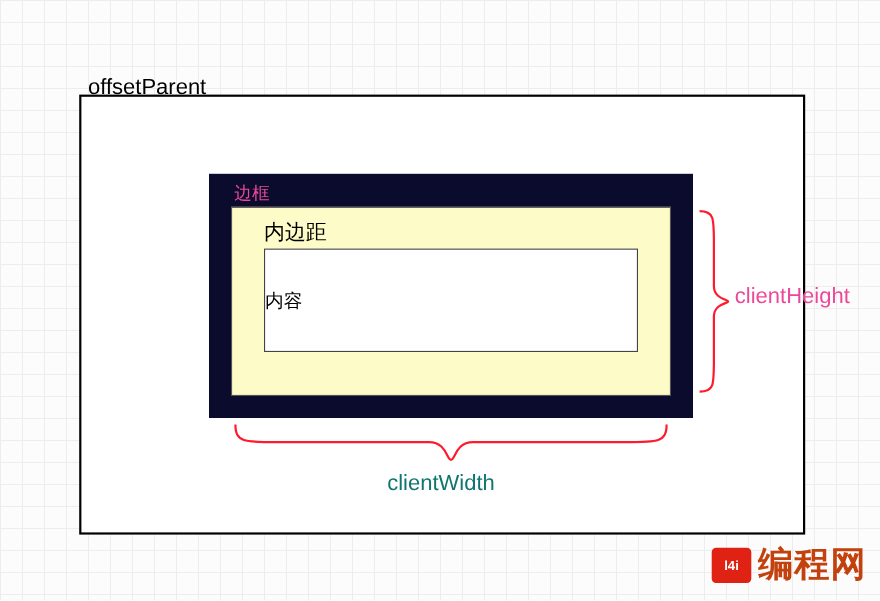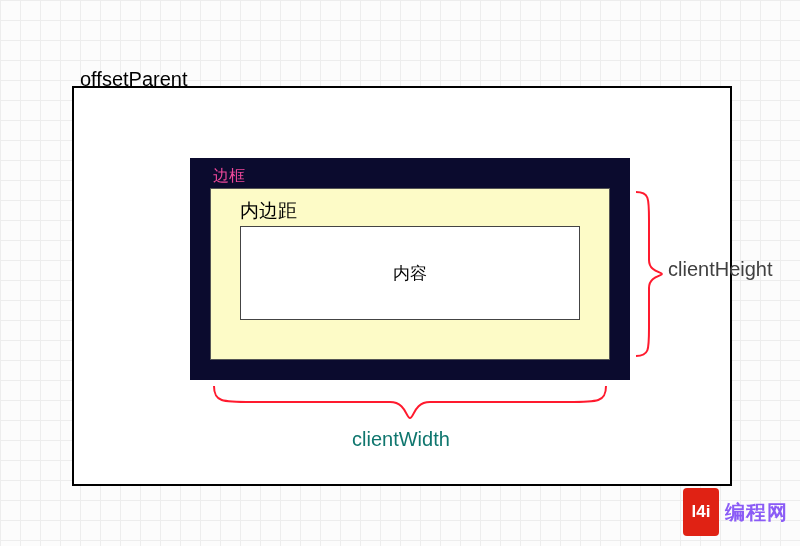--- a/index.html
+++ b/index.html
@@ -44,48 +44,48 @@
   }
   .padding-label {
     position: absolute; left: 240px; top: 198px;
     color: #000; font-size: 19px;
   }
 
   .content-box {
     position: absolute; left: 240px; top: 226px;
     width: 340px; height: 94px;
     background: #fff; border: 1px solid #444;
-    display: flex; align-items: center; justify-content: center;
+    display: flex; align-items: center; justify-content: flex-start;
   }
   .content-label { font-size: 17px; color: #000; }
 
   .cw-label {
     position: absolute; left: 352px; top: 428px;
     color: #0f766e; font-size: 20px; font-weight: 500;
   }
   .ch-label {
     position: absolute; left: 668px; top: 258px;
-    color: #404040; font-size: 20px; font-weight: 500;
+    color: #ec4899; font-size: 20px; font-weight: 500;
   }
 
   
   .brace-h { position: absolute; left: 212px; top: 384px; width: 396px; height: 38px; }
   .brace-v { position: absolute; left: 634px; top: 190px; width: 30px; height: 168px; }
 
   
   .watermark {
     position: absolute; right: 12px; bottom: 10px;
     display: flex; align-items: center; gap: 6px;
   }
   .wm-badge {
-    width: 36px; height: 48px; background: #e02214; border-radius: 4px;
+    width: 36px; height: 32px; background: #e02214; border-radius: 4px;
     display: flex; align-items: center; justify-content: center;
-    color: #fff; font-weight: bold; font-size: 17px; font-family: Arial;
+    color: #fff; font-weight: bold; font-size: 12px; font-family: Arial;
   }
-  .wm-text { font-size: 20px; font-weight: 600; color: #8b5cf6; letter-spacing: 1px; }
+  .wm-text { font-size: 32px; font-weight: 600; color: #c2410c; letter-spacing: 1px; }
 </style>
 </head>
 <body>
 
 <div class="grid-bg"></div>
 
 <div class="label-offsetParent">offsetParent</div>
 
 <div class="outer-box"></div>
 

